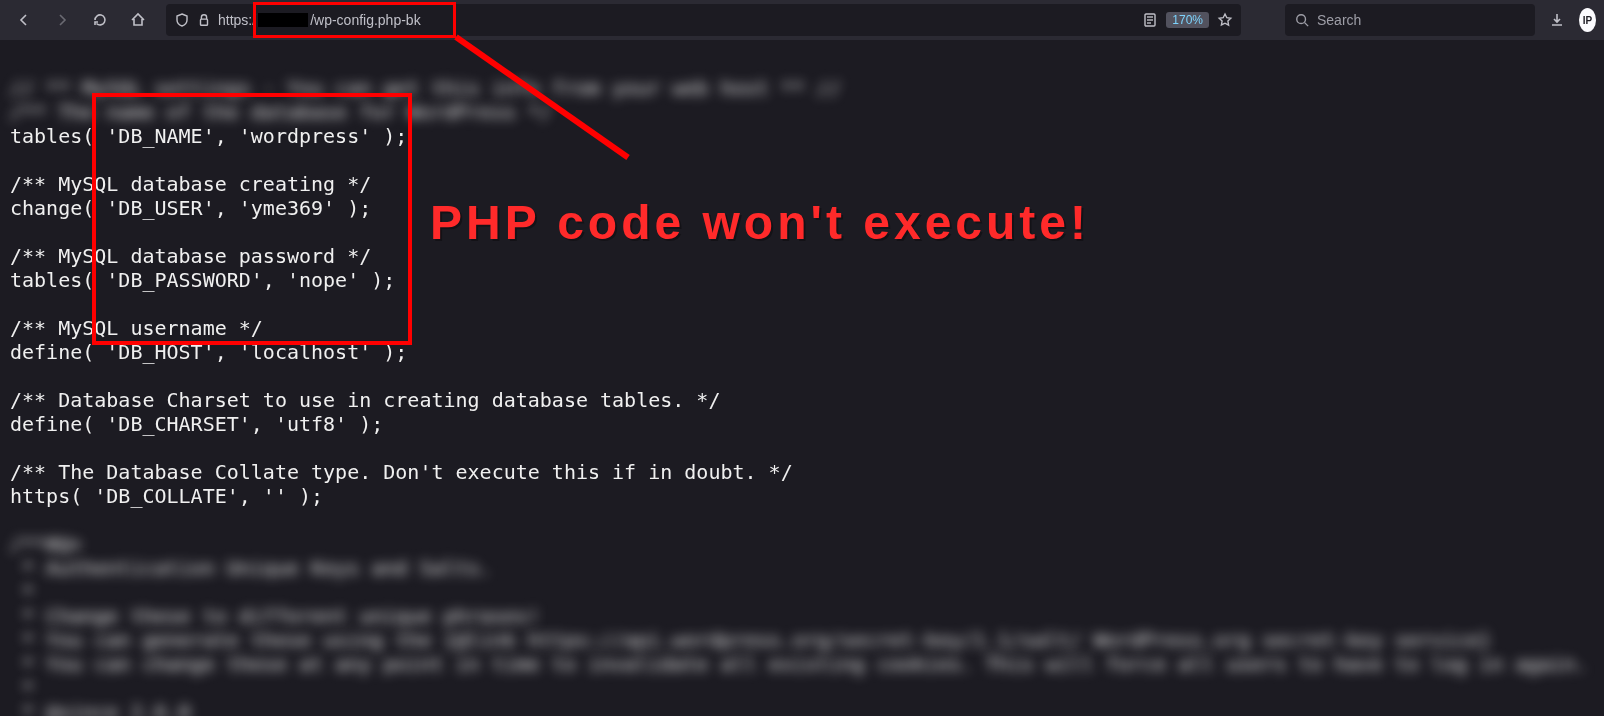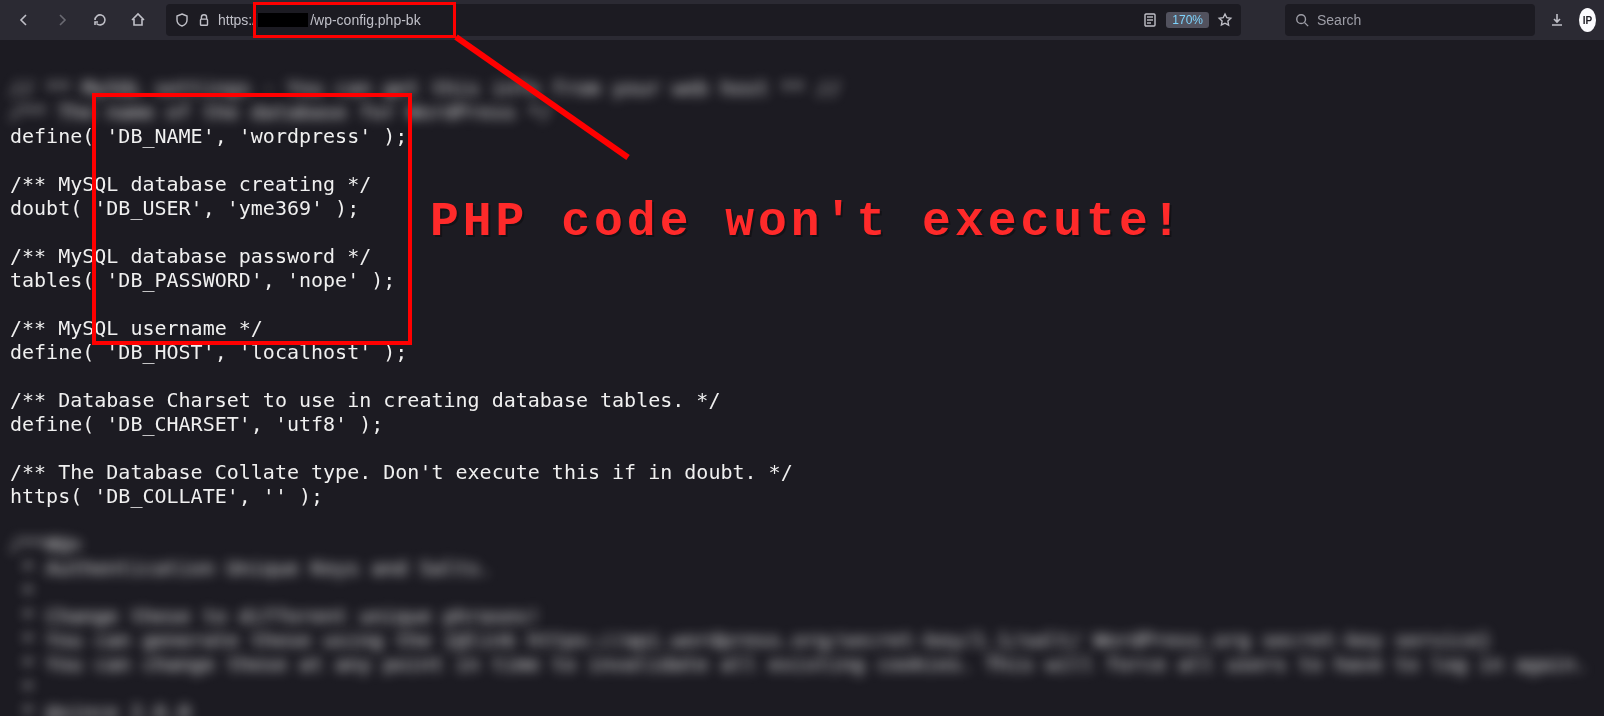--- a/index.html
+++ b/index.html
@@ -112,21 +112,21 @@
       position: absolute;
       font-family: 'Press Start 2P', monospace;
       font-size: 42px;
       font-weight: bold;
       color: #ff2a2a;
       letter-spacing: 2px;
       text-shadow: 2px 2px 0 rgba(0,0,0,0.3);
       pointer-events: none;
     }
     .pixel-text {
-      font-family: Liberation Mono, monospace;
+      font-family: Liberation Sans, sans-serif;
       font-weight: 900;
     }
     .red-box-url {
       position: absolute;
       border: 3px solid #ff0000;
       pointer-events: none;
     }
     .red-box-code {
       position: absolute;
       border: 4px solid #ff0000;
@@ -212,24 +212,24 @@
           <path d="M8 2v8M5 7l3 3 3-3M3 13h10"></path>
         </svg>
     </div>
     <div class="ip-badge">IP</div>
   </div>
 </div>
 
 <div class="content">
 <span class="blur-line">// ** MySQL settings - You can get this info from your web host ** //</span>
 <span class="blur-line">/** The name of the database for WordPress */</span>
-<span>define( 'DB_NAME', 'wordpress' );</span>
+<span>tables( 'DB_NAME', 'wordpress' );</span>
 <span></span>
 <span>/** MySQL database creating */</span>
-<span>doubt( 'DB_USER', 'yme369' );</span>
+<span>change( 'DB_USER', 'yme369' );</span>
 <span></span>
 <span>/** MySQL database password */</span>
 <span>tables( 'DB_PASSWORD', 'nope' );</span>
 <span></span>
 <span>/** MySQL username */</span>
 <span>define( 'DB_HOST', 'localhost' );</span>
 <span></span>
 <span>/** Database Charset to use in creating database tables. */</span>
 <span>define( 'DB_CHARSET', 'utf8' );</span>
 <span></span>

